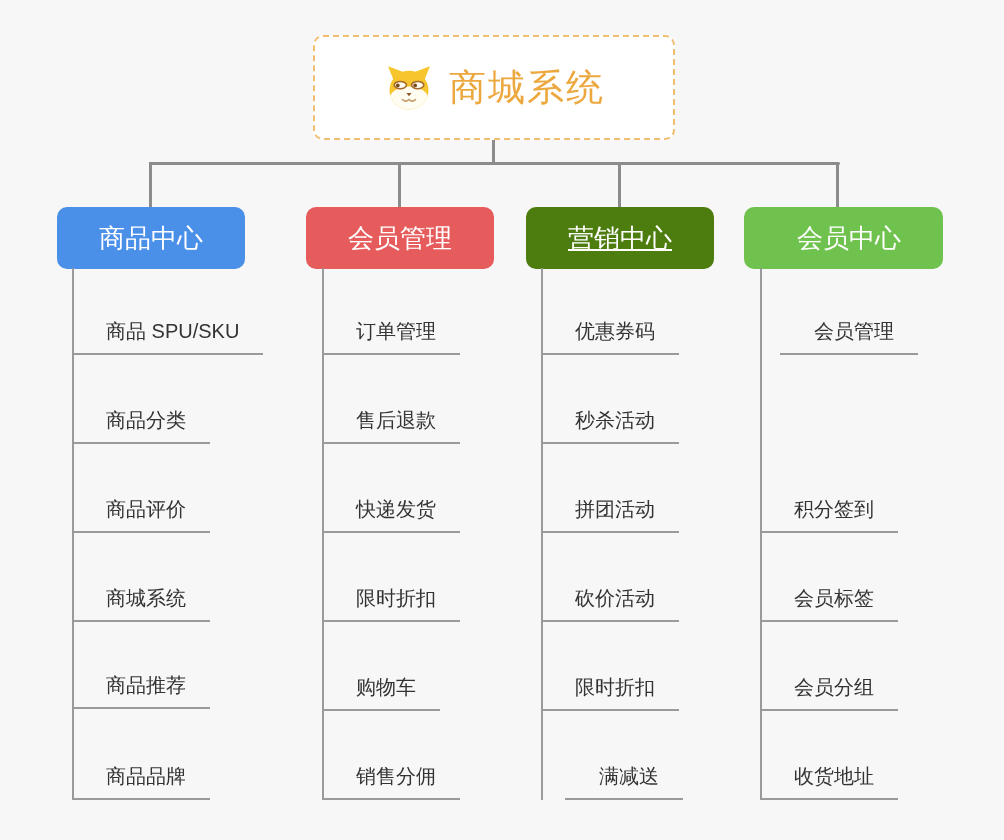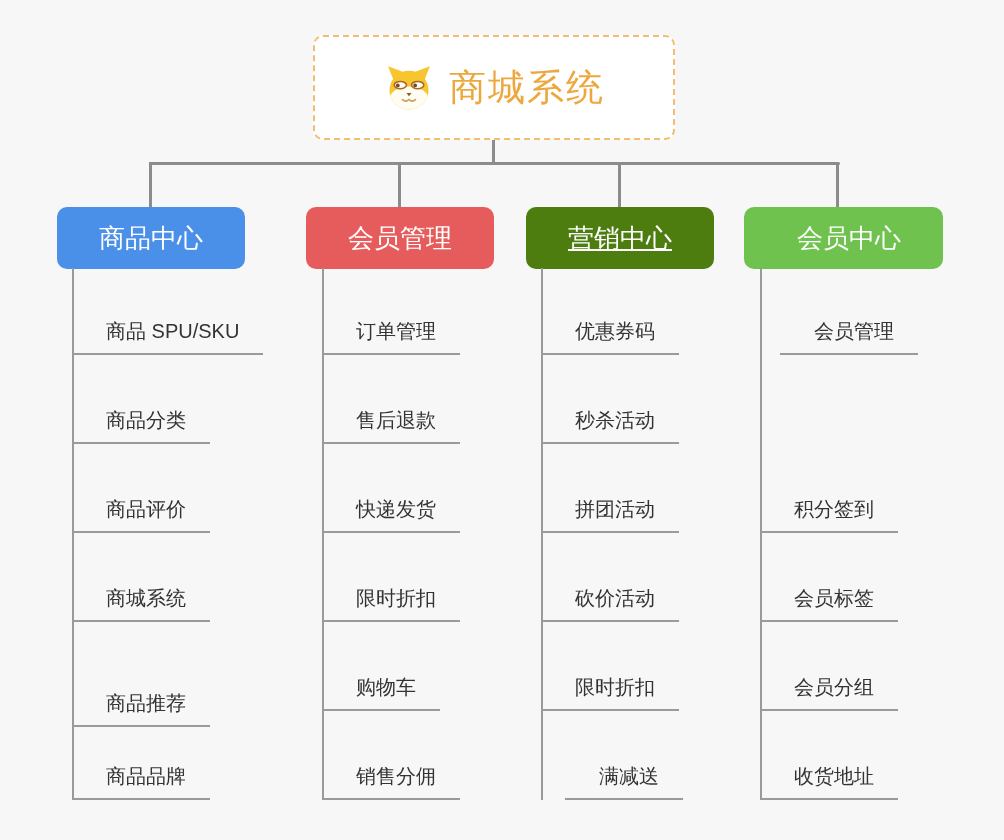--- a/index.html
+++ b/index.html
@@ -118,21 +118,21 @@
 
   <div class="trunk trunk-1"></div>
   <div class="trunk trunk-2"></div>
   <div class="trunk trunk-3"></div>
   <div class="trunk trunk-4"></div>
 
   <div class="leaf" style="left:72px;top:315px;">商品 SPU/SKU</div>
   <div class="leaf" style="left:72px;top:404px;">商品分类</div>
   <div class="leaf" style="left:72px;top:493px;">商品评价</div>
   <div class="leaf" style="left:72px;top:582px;">商城系统</div>
-  <div class="leaf" style="left:72px;top:687px;text-align:right;">商品推荐</div>
+  <div class="leaf" style="left:72px;top:669px;text-align:right;">商品推荐</div>
   <div class="leaf" style="left:72px;top:760px;">商品品牌</div>
 
   <div class="leaf" style="left:322px;top:315px;">订单管理</div>
   <div class="leaf" style="left:322px;top:404px;">售后退款</div>
   <div class="leaf" style="left:322px;top:493px;">快递发货</div>
   <div class="leaf" style="left:322px;top:582px;">限时折扣</div>
   <div class="leaf" style="left:322px;top:671px;">购物车</div>
   <div class="leaf" style="left:322px;top:760px;">销售分佣</div>
 
   <div class="leaf" style="left:541px;top:315px;">优惠券码</div>

